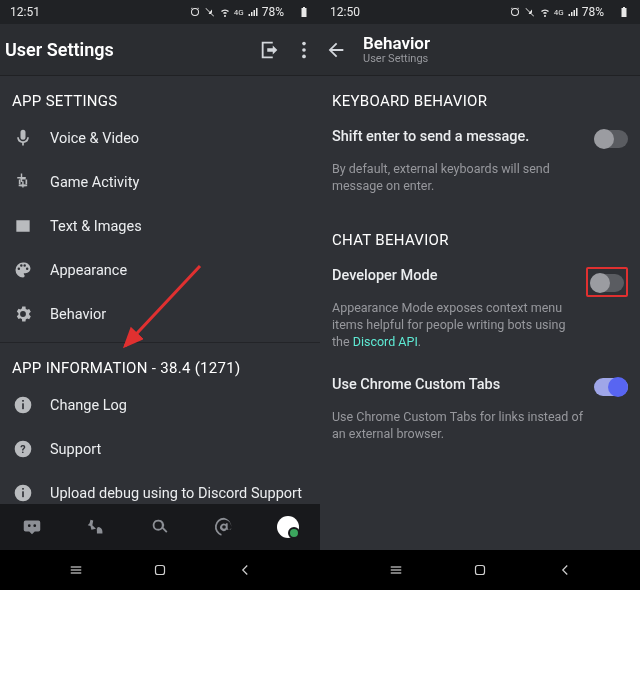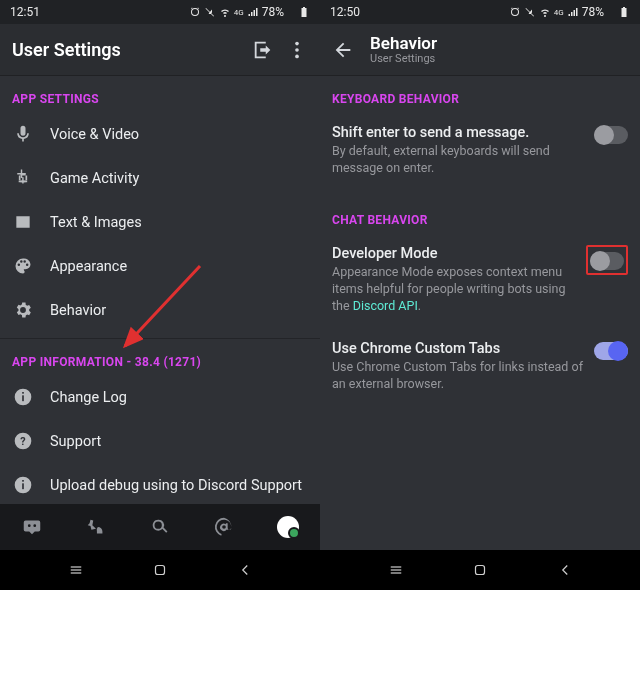--- a/index.html
+++ b/index.html
@@ -33,37 +33,37 @@
   }
   .status-right { display:flex; align-items:center; gap:3px; }
   .status-right svg { width:12px; height:12px; fill:#e8e8e8; }
   .status-right .batt { display:inline-flex; align-items:center; gap:14px;}
   
   .titlebar {
     height: 52px;
     background: #2b2d31;
     display: flex;
     align-items: center;
-    padding: 0 12px;
+    padding: 0 5px;
     color: #fff;
     border-bottom: 1px solid rgba(0,0,0,.25);
   }
   .titlebar .title { font-size: 18px; font-weight: 600; flex:1; color:#fff; }
   .titlebar .action-icon { width:22px; height:22px; color:#d4d7dc; margin-left:12px; }
   .titlebar .back-icon { width:22px; height:22px; color:#d4d7dc; margin-right:16px; }
   .titlebar .sub { font-size:11px; color:#97989d; }
   .titlebar .stack { display:flex; flex-direction:column; flex:1;}
   .titlebar .stack .title { font-size:17px; line-height:1.1; }
   
   .scroll { flex:1; overflow:hidden; }
   .section-hdr {
     padding: 16px 12px 6px 12px;
-    font-size: 12px;
-    font-weight: 700;
-    color: #d946ef;
+    font-size: 15px;
+    font-weight: 400;
+    color: #ffffff;
     letter-spacing: .3px;
   }
   .row {
     display:flex;
     align-items:center;
     height: 44px;
     padding: 0 12px;
     font-size: 14.5px;
     color: #eceef0;
     gap: 16px;
@@ -93,21 +93,21 @@
   .sysnav .nb { width:18px; height:18px; stroke:#cfcfcf; fill:none; stroke-width:1.6; }
   
   .setting {
     padding: 12px 12px 14px 12px;
     display:flex;
     align-items:flex-start;
     gap:0;
   }
   .setting .txt { flex:1; }
   .setting .ttl { font-size:14.5px; color:#eceef0; font-weight:500; }
-  .setting .desc { font-size:12.5px; color:#97989d; line-height:1.35; margin-top:2px; }
+  .setting .desc { font-size:12.5px; color:#97989d; line-height:1.35; margin-top:16px; }
   .setting .desc a { color:#5eead4; text-decoration:none; }
   .toggle {
     width:34px; height:18px; border-radius:10px; background:#5a5c61; position:relative; flex-shrink:0; margin-top:2px;
   }
   .toggle::after {
     content:""; position:absolute; left:0; top:-1px; width:20px; height:20px; background:#9b9ca1; border-radius:50%;
   }
   .toggle.on { background:#9fa6e8; }
   .toggle.on::after { left:auto; right:0; background:#5865f2; }
   .highlight-box {

